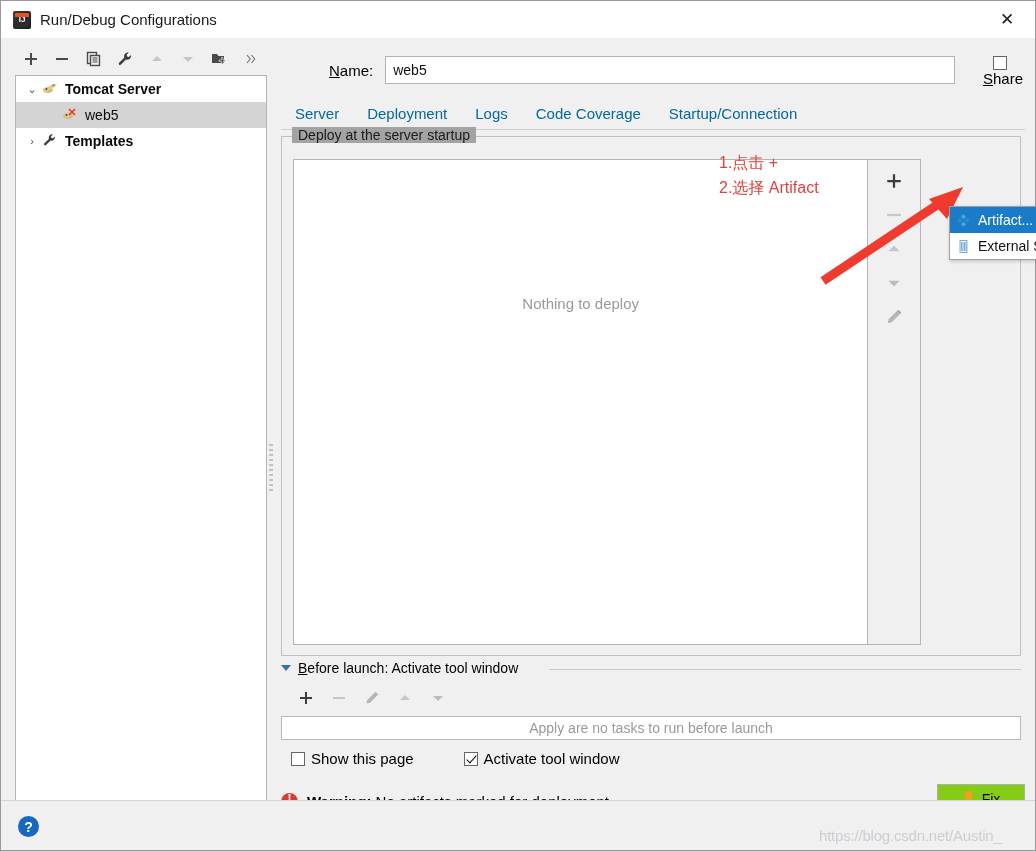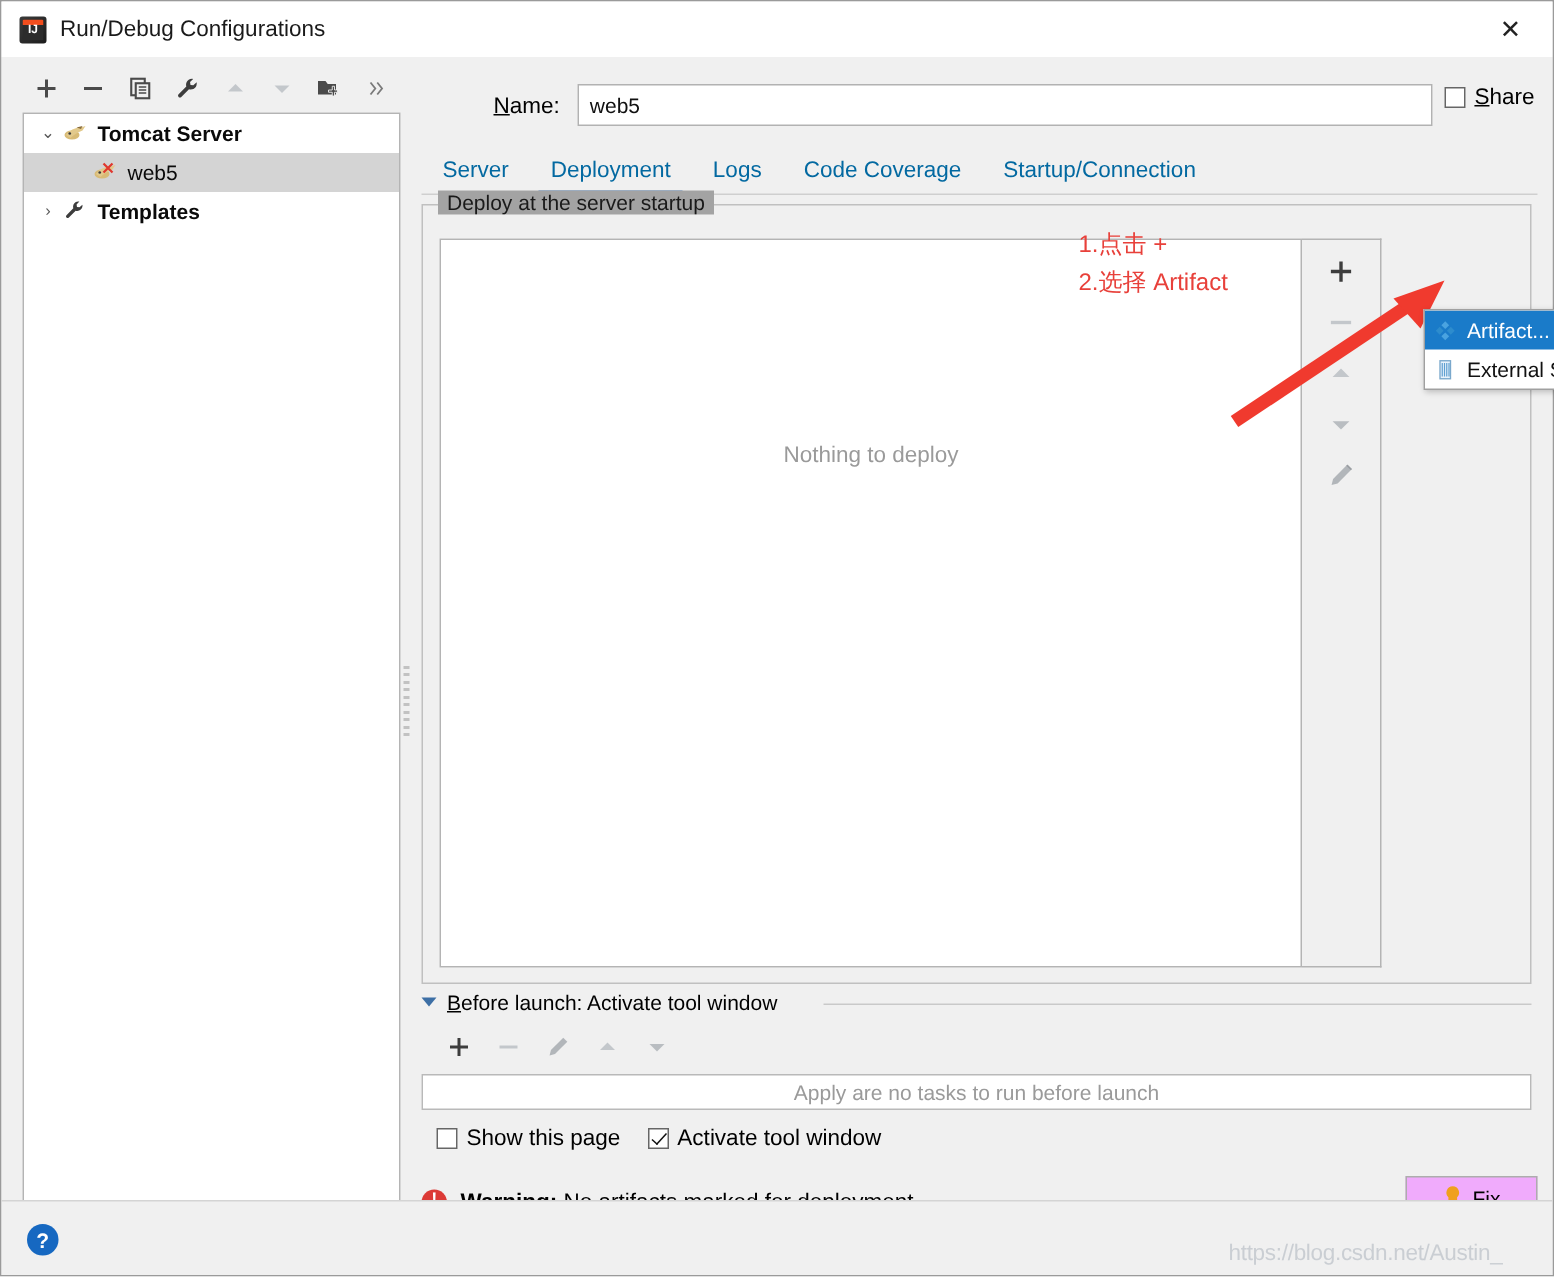--- a/index.html
+++ b/index.html
@@ -129,21 +129,21 @@
     background: #ffffff;
     border: 1px solid #b2b2b2;
     font-family: "Liberation Sans", sans-serif;
     font-size: 14px;
     padding: 0 7px;
     color: #101010;
     outline: none;
   }
   .share-box {
     position: absolute; right: 2px; top: 12px;
-    display: flex; align-items: center; font-size: 15px;
+    display: flex; align-items: center; font-size: 15px; flex-direction: column;
   }
   .cb {
     width: 14px; height: 14px;
     border: 1px solid #666;
     background: #fff;
     display: inline-block; position: relative;
     margin-right: 6px; flex: none;
   }
   .cb.checked:after {
     content: ""; position: absolute;
@@ -266,21 +266,21 @@
   }
   .bl-list {
     position: absolute; left: 0; top: 56px;
     width: 740px; height: 24px;
     background: #ffffff; border: 1px solid #b9b9b9;
     display: flex; align-items: center; justify-content: center;
     color: #9a9a9a; font-size: 14px;
   }
   .bl-checks {
     position: absolute; left: 10px; top: 90px;
-    display: flex; align-items: center; font-size: 15px;
+    display: flex; align-items: center; font-size: 15px; gap: 32px;
   }
   .bl-checks .cbl { display: flex; align-items: center; margin-right: 18px; }
 
   
   .warn-row {
     position: absolute; left: 4px; top: 740px;
     width: 744px; height: 34px;
     display: flex; align-items: center;
   }
   .warn-ico {
@@ -290,21 +290,21 @@
   }
   .warn-ico:after {
     content: "!"; position: absolute; left: 0; top: -1px; width: 17px;
     text-align: center; color: #fff; font-size: 12px; font-weight: bold;
   }
   .warn-text { font-size: 15px; }
   .warn-text b { font-weight: bold; }
   .fix-btn {
     position: absolute; right: 0; top: 0;
     width: 88px; height: 30px;
-    background: #f0abfc; border: 1px solid #adadad;
+    background: #84cc16; border: 1px solid #adadad;
     display: flex; align-items: center; justify-content: center;
     font-size: 14px; cursor: default; gap: 7px;
   }
 
   
   .bottom-bar {
     position: absolute; left: 0; top: 799px;
     width: 1034px; height: 50px;
     background: #f0f0f0;
     border-top: 1px solid #d4d4d4;

